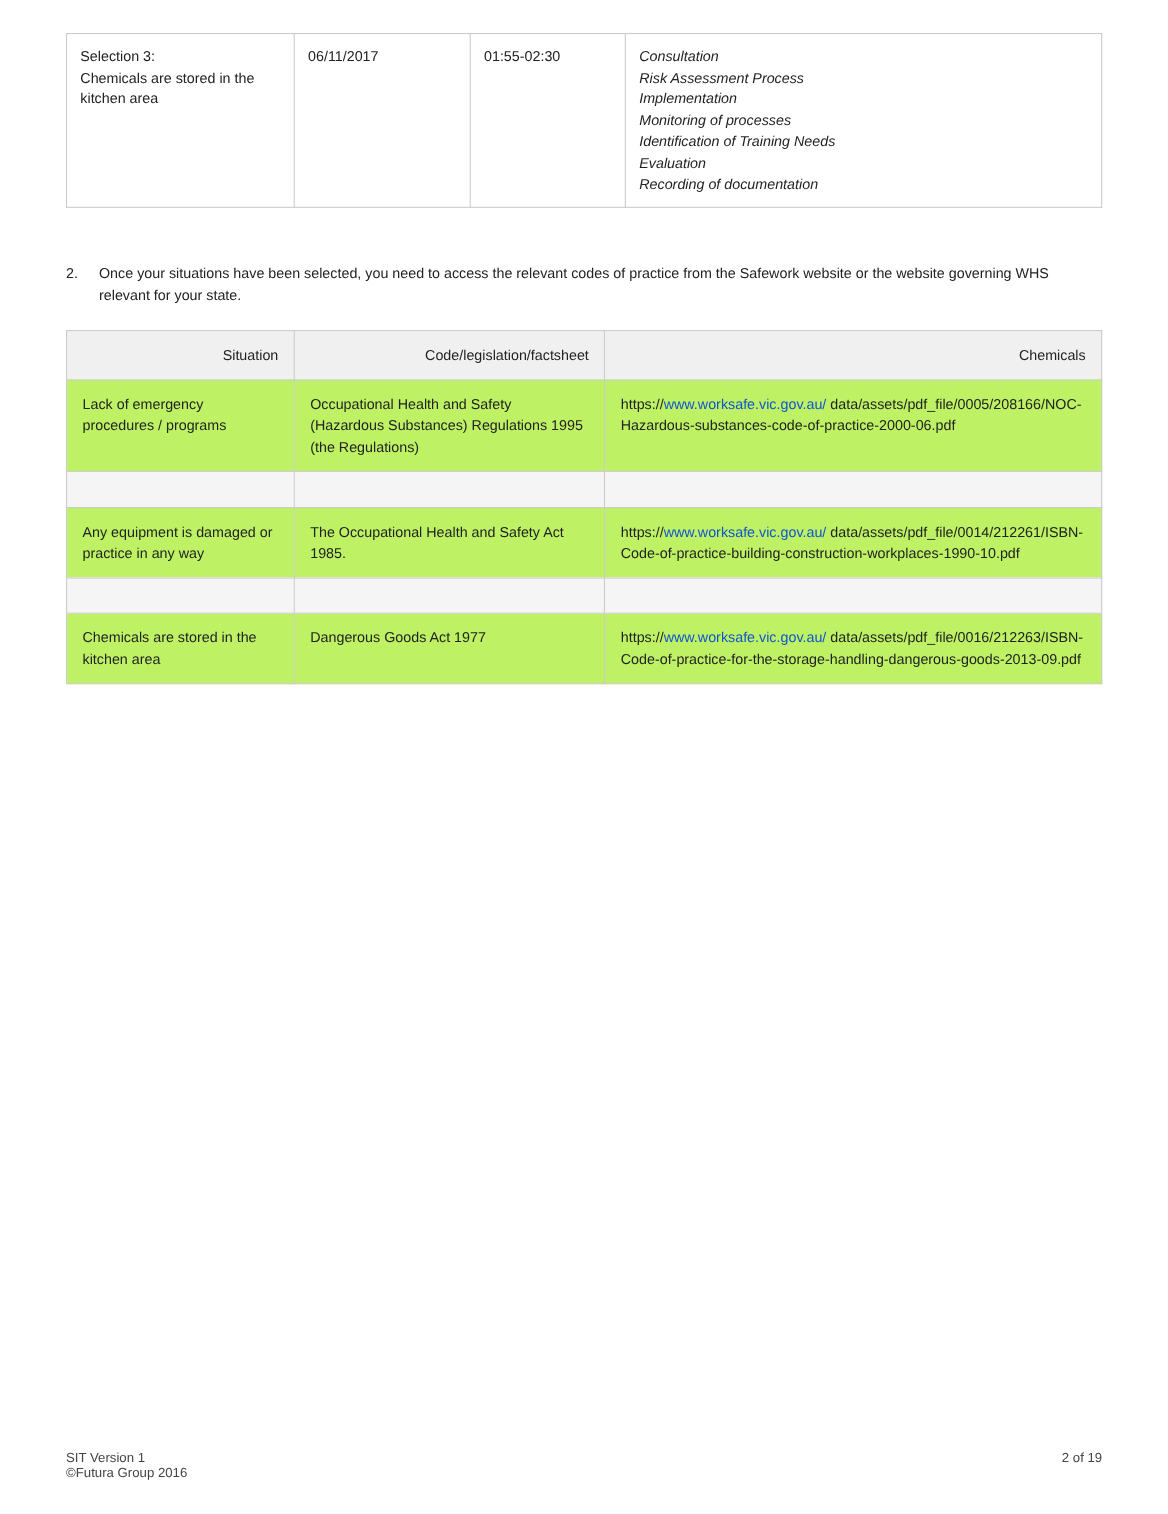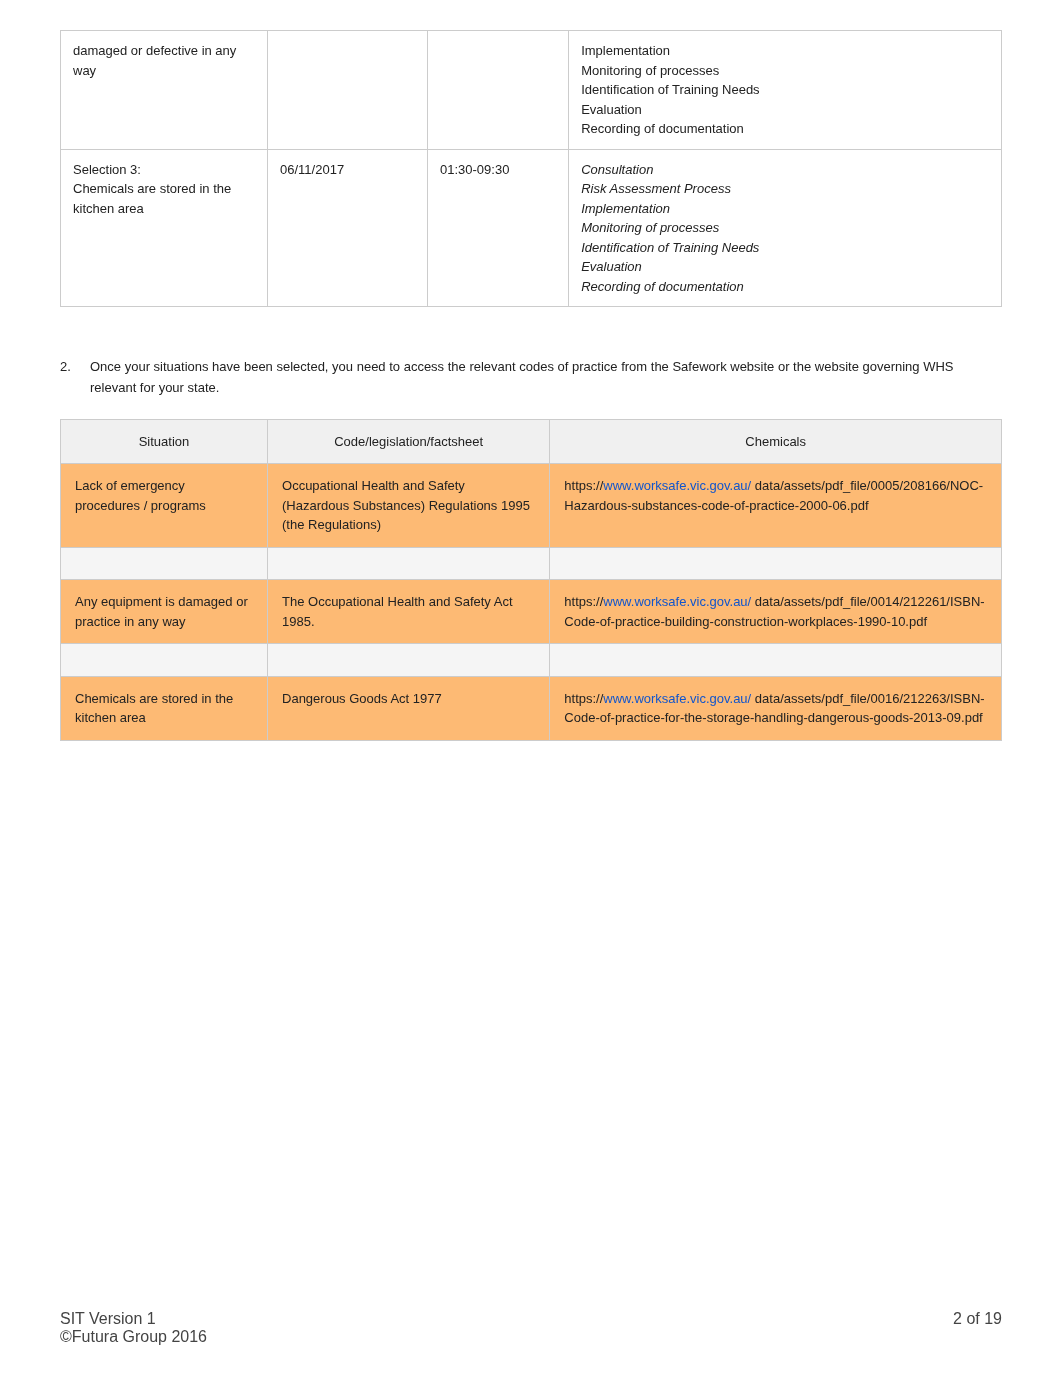--- a/index.html
+++ b/index.html
@@ -52,69 +52,59 @@
     .ref-table th, .ref-table td {
       border: 1px solid #ccc;
       padding: 12px 14px;
       vertical-align: top;
       font-size: 13px;
       line-height: 1.5;
     }
     .ref-table th {
       background: #f0f0f0;
       font-weight: normal;
-      text-align: center;
+      text-align: right;
     }
     .ref-table th:nth-child(1), .ref-table td:nth-child(1) { width: 22%; }
     .ref-table th:nth-child(2), .ref-table td:nth-child(2) { width: 30%; }
     .ref-table th:nth-child(3), .ref-table td:nth-child(3) { width: 48%; }
 
-    .ref-table td { background: #fdba74; }
+    .ref-table td { background: #bef264; }
 
     .link-blue { color: #1155CC; }
 
     
     .footer {
       position: fixed;
       bottom: 30px;
       left: 60px;
       right: 60px;
       display: flex;
       justify-content: space-between;
-      font-size: 16px;
+      font-size: 12px;
       color: #444;
     }
 
     
     .ref-table .sep-row td {
       border: 1px solid #ccc;
       padding: 6px 0;
       background: #f5f5f5;
     }
   </style>
 </head>
 <body>
 
 <table class="top-table">
   <tbody id="top-table-body">
       <tr>
-        <td style="white-space: pre-line;">damaged or defective in any way</td>
-        <td></td>
-        <td></td>
-        <td style="white-space: pre-line;">Implementation
-Monitoring of processes
-Identification of Training Needs
-Evaluation
-Recording of documentation</td>
-      </tr>
-      <tr>
         <td style="white-space: pre-line;">Selection 3:
 Chemicals are stored in the kitchen area</td>
         <td>06/11/2017</td>
-        <td>01:30-09:30</td>
+        <td>01:55-02:30</td>
         <td style="white-space: pre-line; font-style: italic;">Consultation
 Risk Assessment Process
 Implementation
 Monitoring of processes
 Identification of Training Needs
 Evaluation
 Recording of documentation</td>
       </tr>
     </tbody>
 </table>

